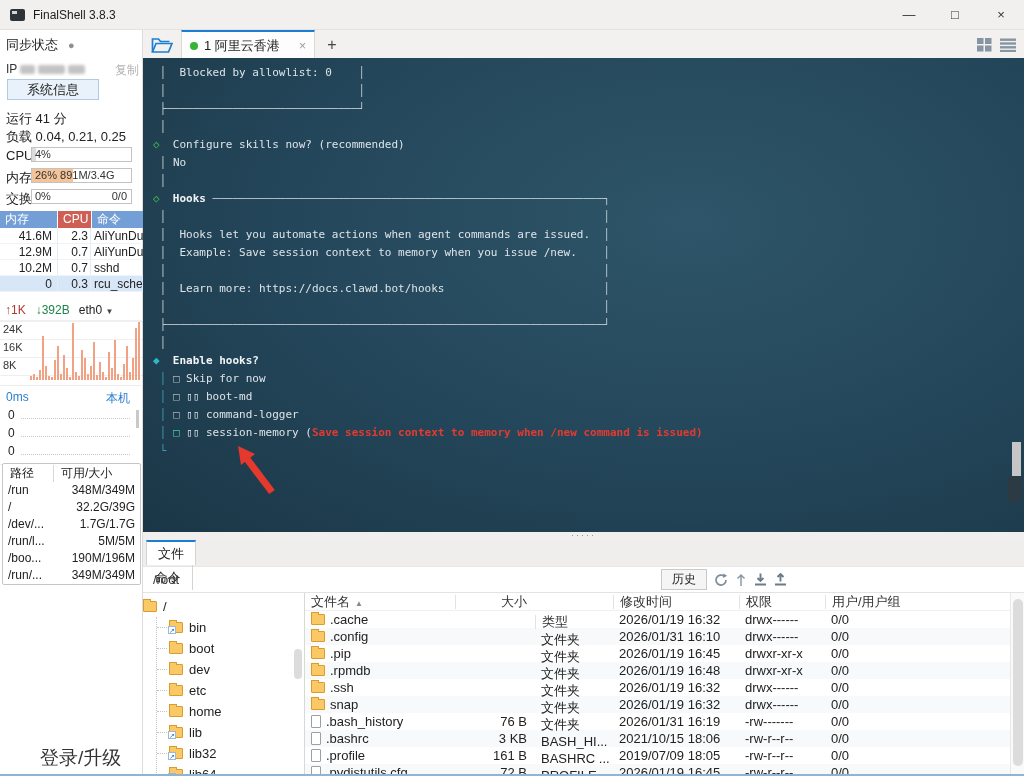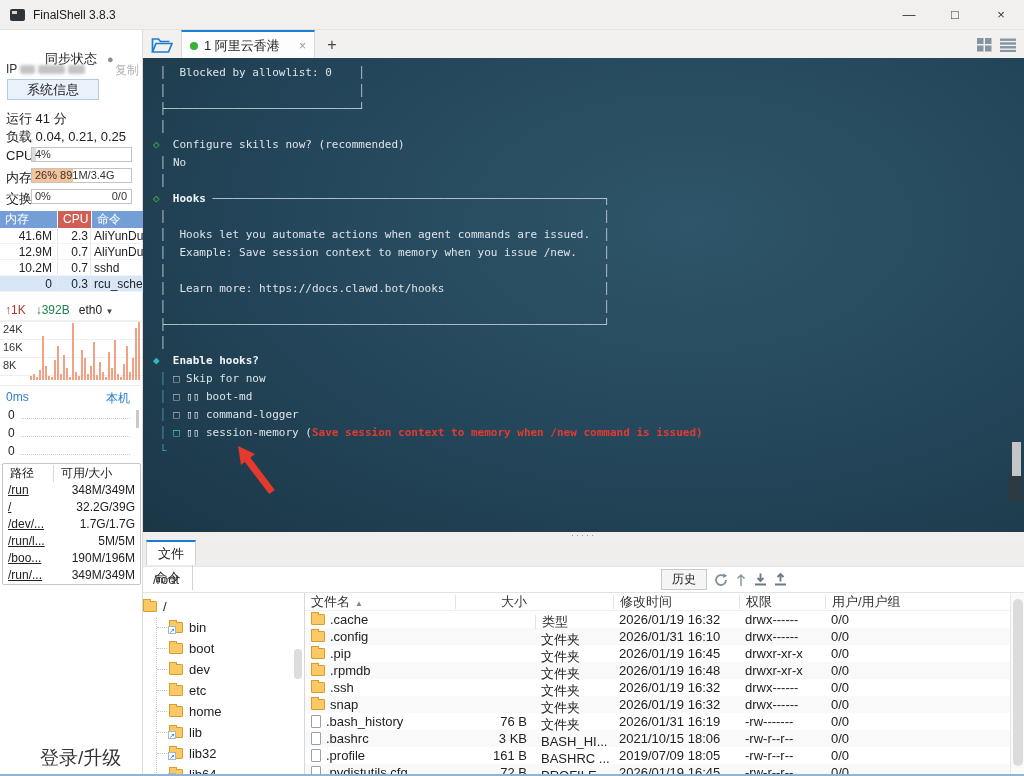--- a/index.html
+++ b/index.html
@@ -9,21 +9,21 @@
   
   .titlebar { position:absolute; left:0; top:0; width:1024px; height:30px; background:#f2f0ef; border-bottom:1px solid #e4e1df; display:flex; align-items:center; }
   .appicon { width:15px; height:12px; background:#2e3338; border-radius:2px; margin:0 8px 0 10px; position:relative; }
   .appicon::after { content:""; position:absolute; left:2px; top:2px; width:5px; height:3px; background:#cfd6db; }
   .apptitle { font-size:12px; color:#1c1c1c; }
   .wctl { margin-left:auto; display:flex; height:30px; }
   .wctl span { width:46px; text-align:center; line-height:30px; font-size:13px; color:#333; }
 
   
   .sidebar { position:absolute; left:0; top:30px; width:143px; height:746px; background:#fff; border-right:1px solid #dcdcdc; font-size:12px; color:#222; }
-  .sb-sync { position:absolute; top:20px; left:6px; font-size:13px;margin-left:39px; }
+  .sb-sync { position:absolute; top:6px; left:6px; font-size:13px; }
   .sync-dot { display:inline-block; margin-left:10px; color:#8f8f8f; font-size:11px; }
   .sb-ip { position:absolute; top:32px; left:6px; font-size:12px; color:#333; display:flex; align-items:center; }
   .blur { display:inline-block; height:9px; background:#c3c3c3; border-radius:2px; filter:blur(1.5px); margin-left:3px; }
   .copybtn { position:absolute; top:32px; left:115px; color:#b3b3b3; font-size:12px; }
   .sysbtn { position:absolute; top:49px; left:7px; width:92px; height:21px; background:#e9f2fb; border:1px solid #b3cbe2; font-size:13px; text-align:center; line-height:19px; color:#222; }
   .sb-uptime { position:absolute; top:80px; left:6px; font-size:13px; }
   .sb-load { position:absolute; top:98px; left:6px; font-size:13px; }
   .meter-row { position:absolute; left:6px; height:16px; font-size:13px; }
   .meter { position:absolute; left:31px; width:101px; height:15px; border:1px solid #c3c3c3; background:#fff; }
   .meter .fill { position:absolute; left:0; top:0; bottom:0; background:#f4c398; }
@@ -58,21 +58,21 @@
   .ping .host { position:absolute; right:13px; top:4px; color:#2a7fd0; font-size:12px; }
   .prow { position:absolute; left:8px; width:122px; display:flex; align-items:flex-end; font-size:12px; color:#222; }
   .pline { flex:1; border-bottom:1px dotted #c9c9c9; margin:0 0 3px 6px; }
   .ping .minisb { position:absolute; right:4px; top:24px; width:3px; height:18px; background:#c9c9c9; }
 
   .disk { position:absolute; top:433px; left:2px; width:139px; height:122px; border:1px solid #c6c6c6; border-radius:2px; overflow:hidden; background:#fff; }
   .disk-head { display:flex; height:18px; font-size:12px; color:#222; align-items:center; }
   .disk-head .dh0 { padding-left:7px; width:50px; }
   .disk-head .dh1 { border-left:1px solid #d8d8d8; padding-left:7px; }
   .drow { display:flex; height:17px; font-size:12px; line-height:17px; }
-  .drow .dp { padding-left:5px; white-space:nowrap;text-decoration:underline; }
+  .drow .dp { padding-left:5px; white-space:nowrap; }
   .drow .dv { margin-left:auto; padding-right:5px; }
   .loginlink { position:absolute; bottom:5px; left:40px; font-size:19px; color:#333; }
 
   
   .main { position:absolute; left:143px; top:30px; width:881px; height:746px; }
   .tabbar { position:absolute; left:0; top:0; width:881px; height:30px; background:#f3f1ef; display:flex; }
   .fbtn { width:38px; display:flex; align-items:center; justify-content:center; }
   .tab { width:134px; height:30px; background:#fdfdfd; border-top:2px solid #1a7fd4; border-right:1px solid #dad7d4; border-left:1px solid #dad7d4; display:flex; align-items:center; padding:0 8px; }
   .tabdot { width:8px; height:8px; border-radius:50%; background:#35b335; margin-right:6px; flex:none; }
   .tablabel { font-size:13px; color:#222; white-space:nowrap; }

